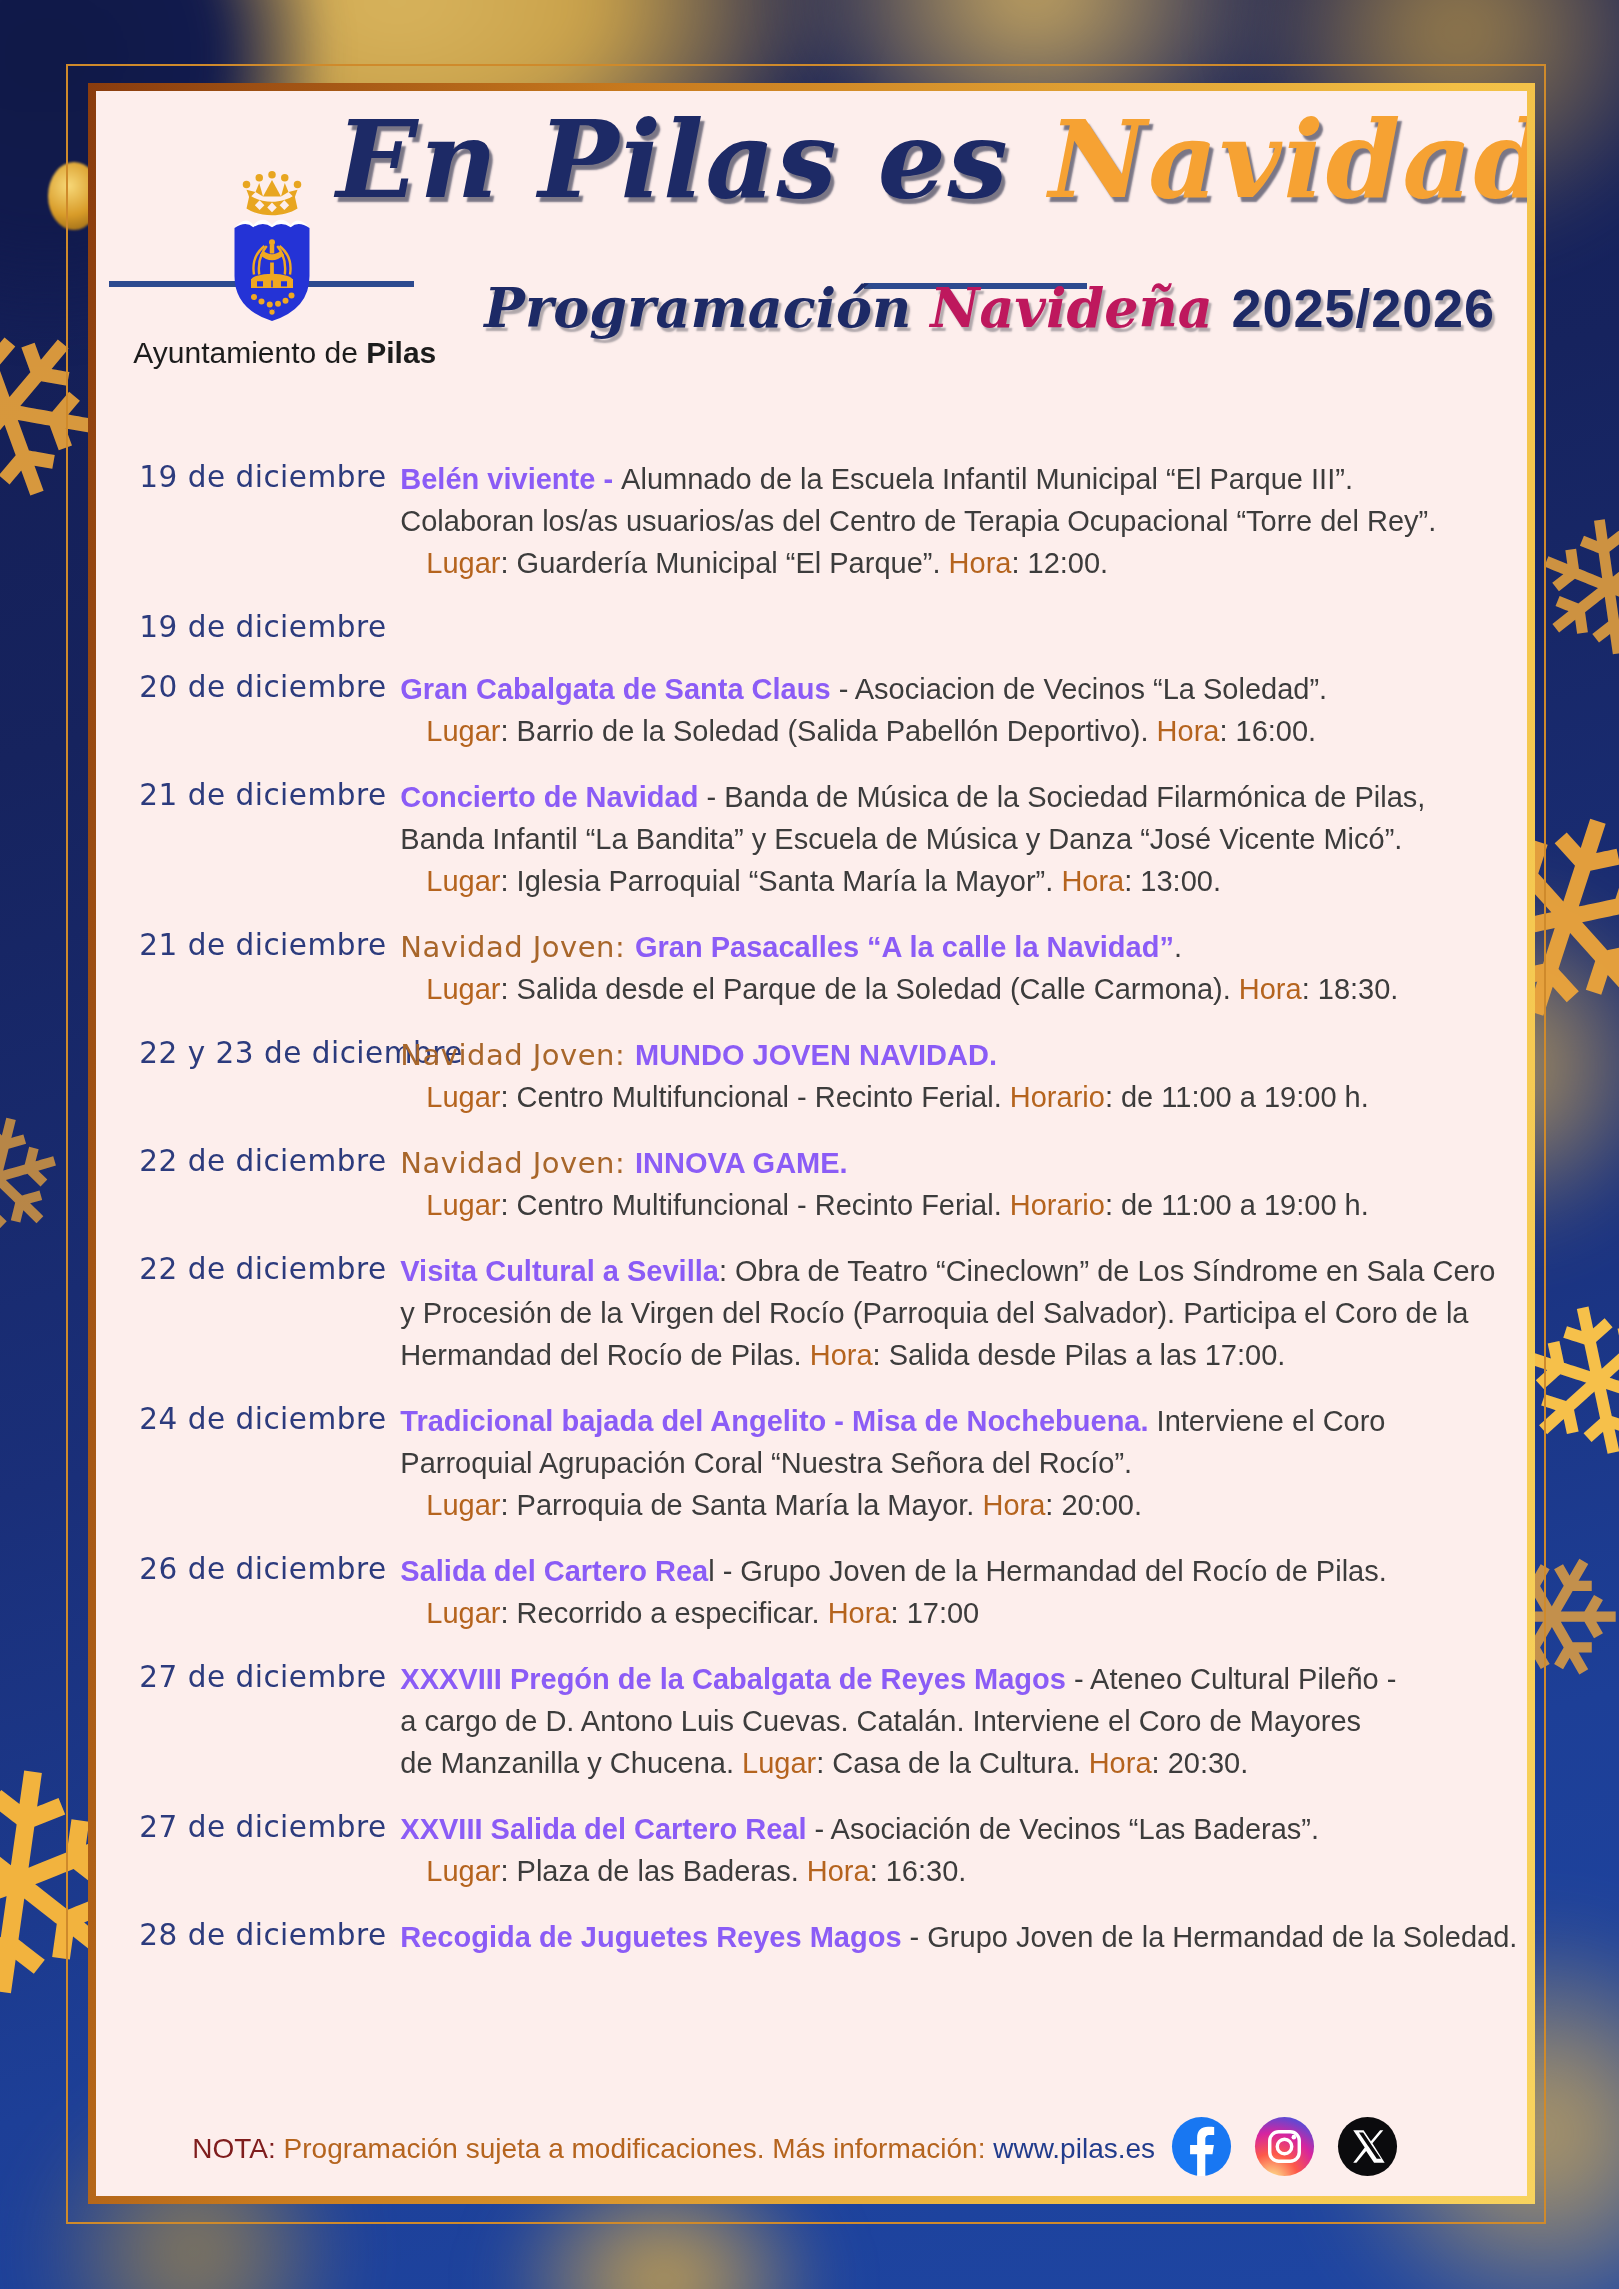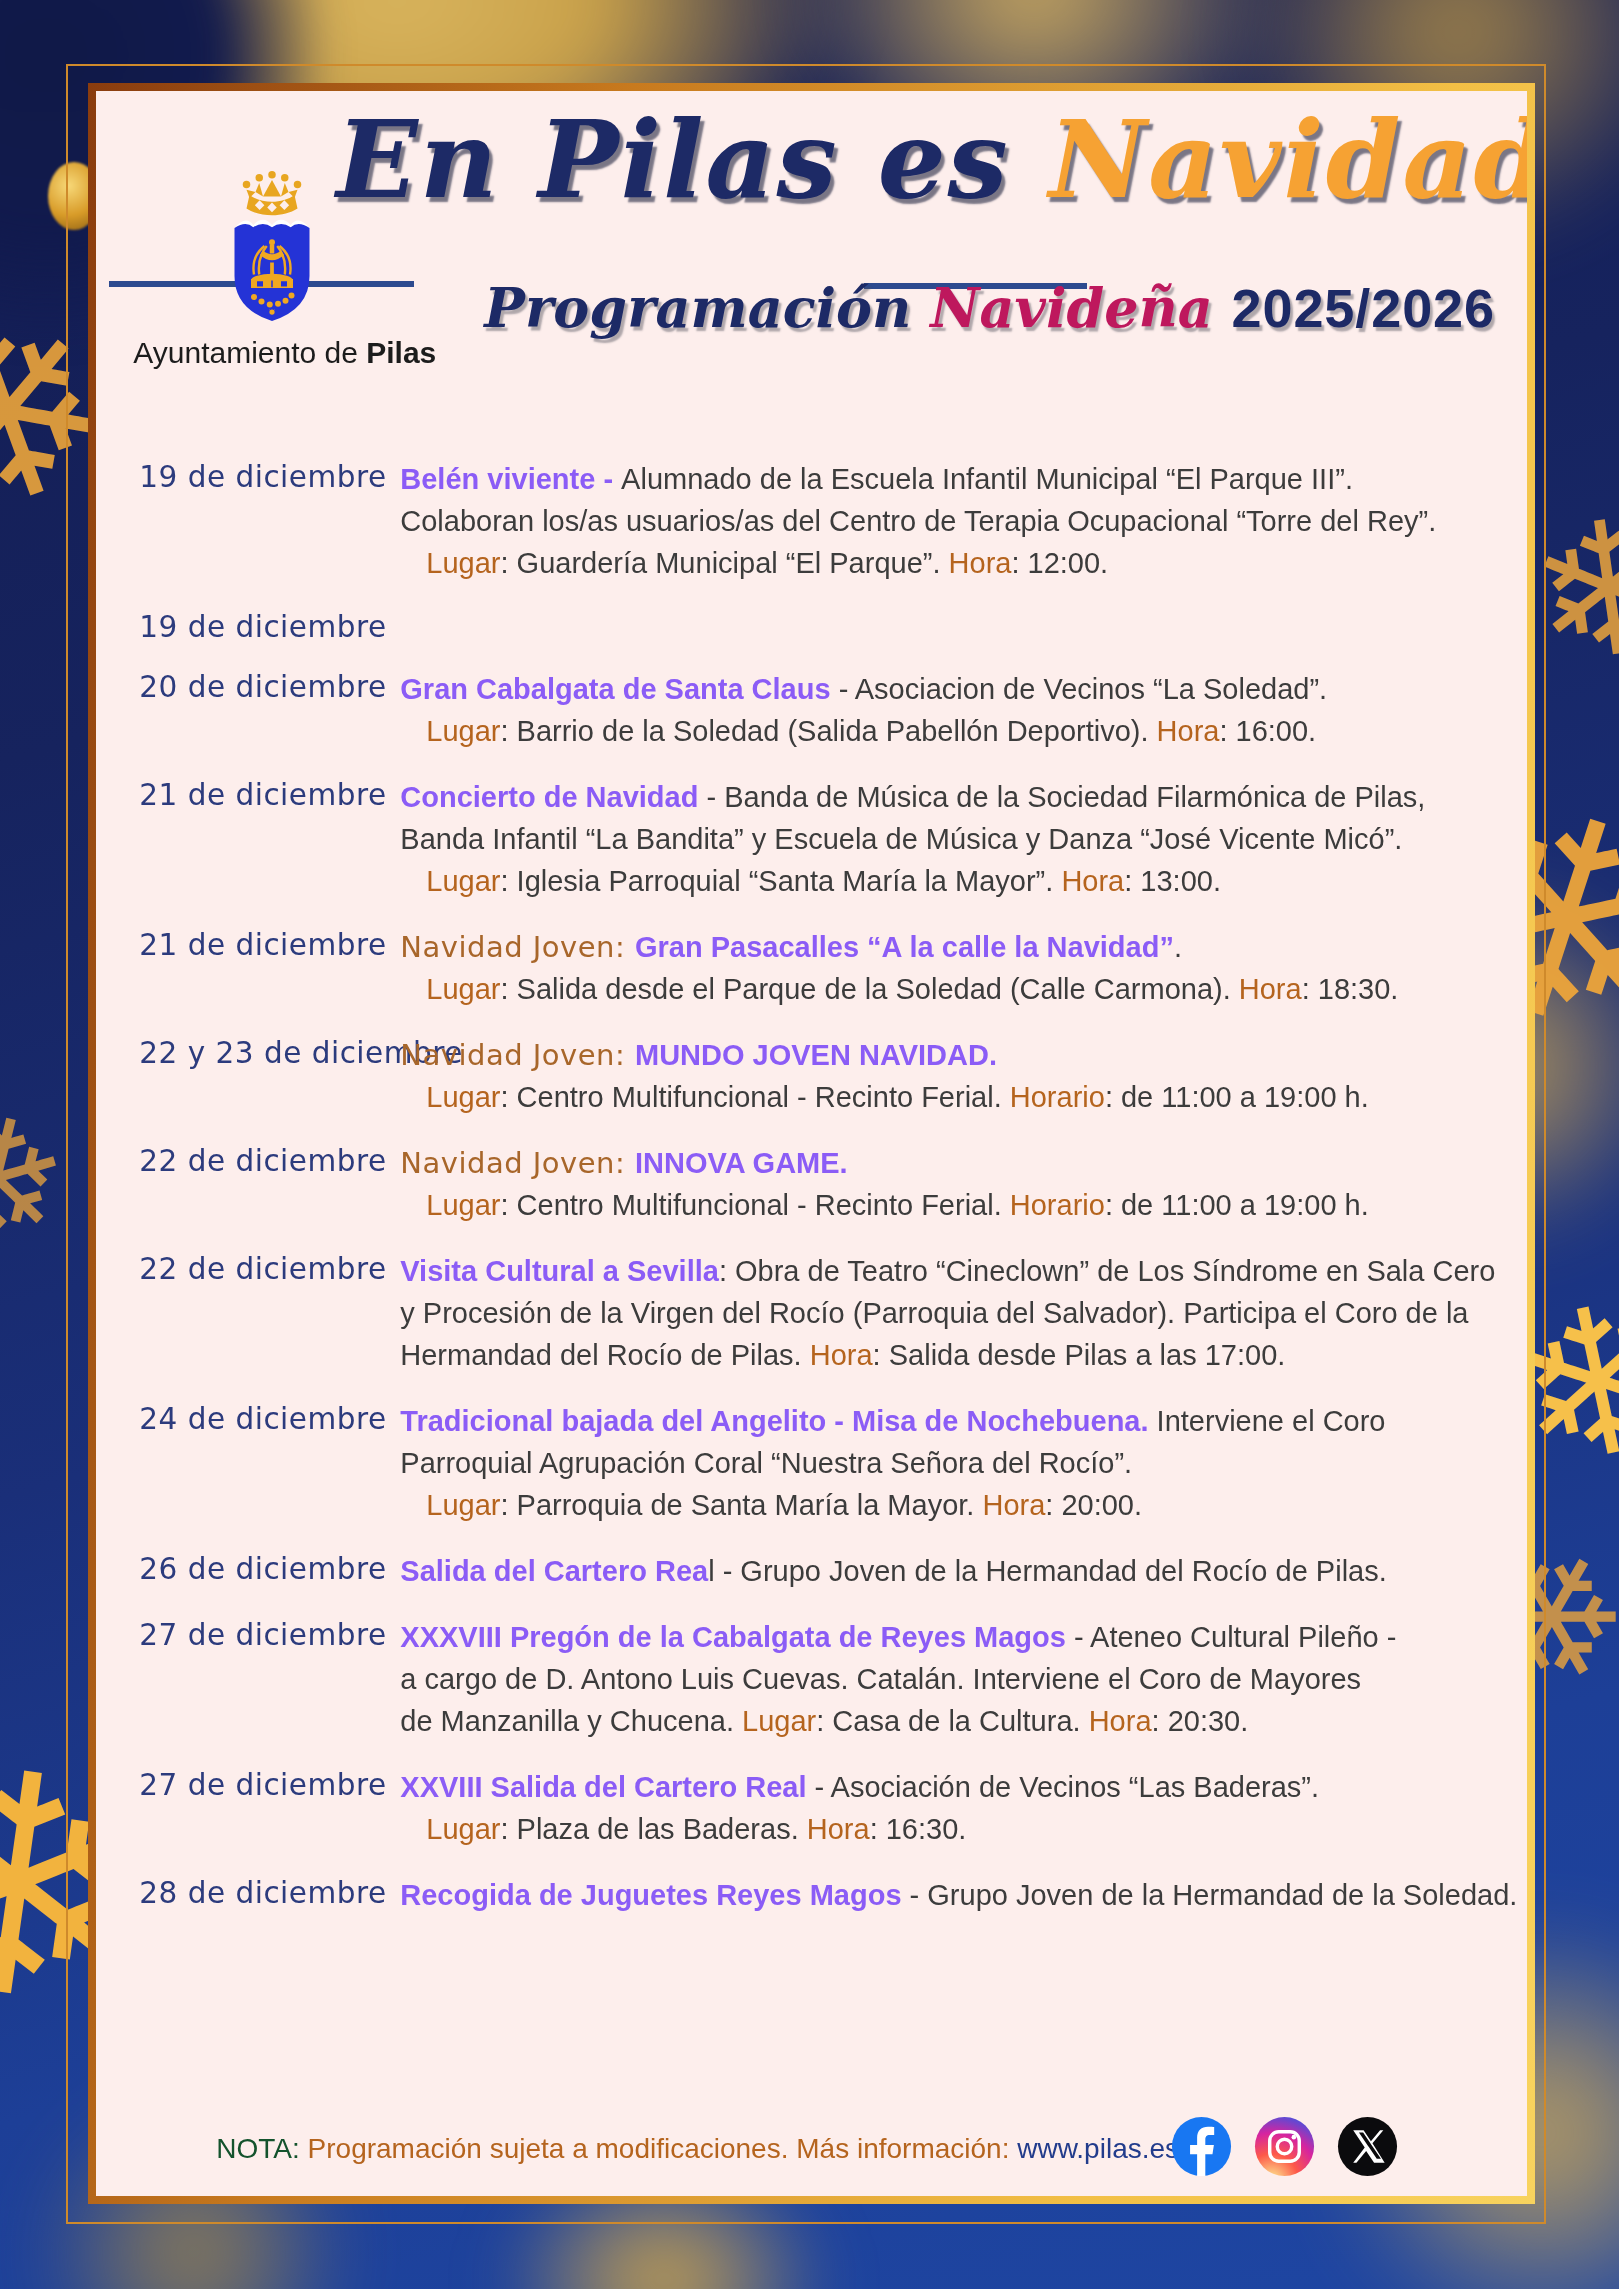--- a/index.html
+++ b/index.html
@@ -56,21 +56,21 @@
               letter-spacing:0.5px;padding-top:1.8px;}
   .event-body{font-size:29px;color:#3c3c3c;line-height:42px;}
   .evt-line{white-space:nowrap;}
   .evt-line.indent{padding-left:26px;}
   .seg-b{font-weight:700;color:#8b5cf6;}
   .seg-n{color:#3c3c3c;}
   .seg-l{color:#b5641e;}
   .seg-p{font-family:"DejaVu Sans",sans-serif;color:#a8662a;letter-spacing:0.5px;}
   
   .note{position:absolute;left:96px;bottom:31px;font-size:28px;z-index:2;white-space:nowrap;}
-  .note .navy{color:#14532d;margin-left:24px;}
+  .note .navy{color:#7f1d1d;}
   .note .orange{color:#b5641e;}
   .note .link{color:#223c8c;}
   .social{position:absolute;right:129px;bottom:18.5px;display:flex;gap:22px;z-index:2;}
   .social svg{display:block;}
 </style>
 </head>
 <body>
 
 <div class="blob blob-gold-1"></div>
 <div class="blob blob-dark-1"></div>
@@ -230,20 +230,21 @@
             <div class="evt-line"><span class="seg-b">Tradicional bajada del Angelito - Misa de Nochebuena.</span><span class="seg-n"> Interviene el Coro</span></div>
             <div class="evt-line"><span class="seg-n">Parroquial Agrupación Coral “Nuestra Señora del Rocío”.</span></div>
             <div class="evt-line indent"><span class="seg-l">Lugar</span><span class="seg-n">: Parroquia de Santa María la Mayor. </span><span class="seg-l">Hora</span><span class="seg-n">: 20:00.</span></div>
           </div>
   </div>
 
   <div class="event">
     <div class="event-date">26 de diciembre</div>
     <div class="event-body">
             <div class="evt-line"><span class="seg-b">Salida del Cartero Rea</span><span class="seg-n">l - Grupo Joven de la Hermandad del Rocío de Pilas.</span></div>
+            <div class="evt-line indent"><span class="seg-l">Lugar</span><span class="seg-n">: Recorrido a especificar. </span><span class="seg-l">Hora</span><span class="seg-n">: 17:00</span></div>
           </div>
   </div>
 
   <div class="event">
     <div class="event-date">27 de diciembre</div>
     <div class="event-body">
             <div class="evt-line"><span class="seg-b">XXXVIII Pregón de la Cabalgata de Reyes Magos</span><span class="seg-n"> - Ateneo Cultural Pileño -</span></div>
             <div class="evt-line"><span class="seg-n">a cargo de D. Antono Luis Cuevas. Catalán. Interviene el Coro de Mayores</span></div>
             <div class="evt-line"><span class="seg-n">de Manzanilla y Chucena. </span><span class="seg-l">Lugar</span><span class="seg-n">: Casa de la Cultura. </span><span class="seg-l">Hora</span><span class="seg-n">: 20:30.</span></div>
           </div>

